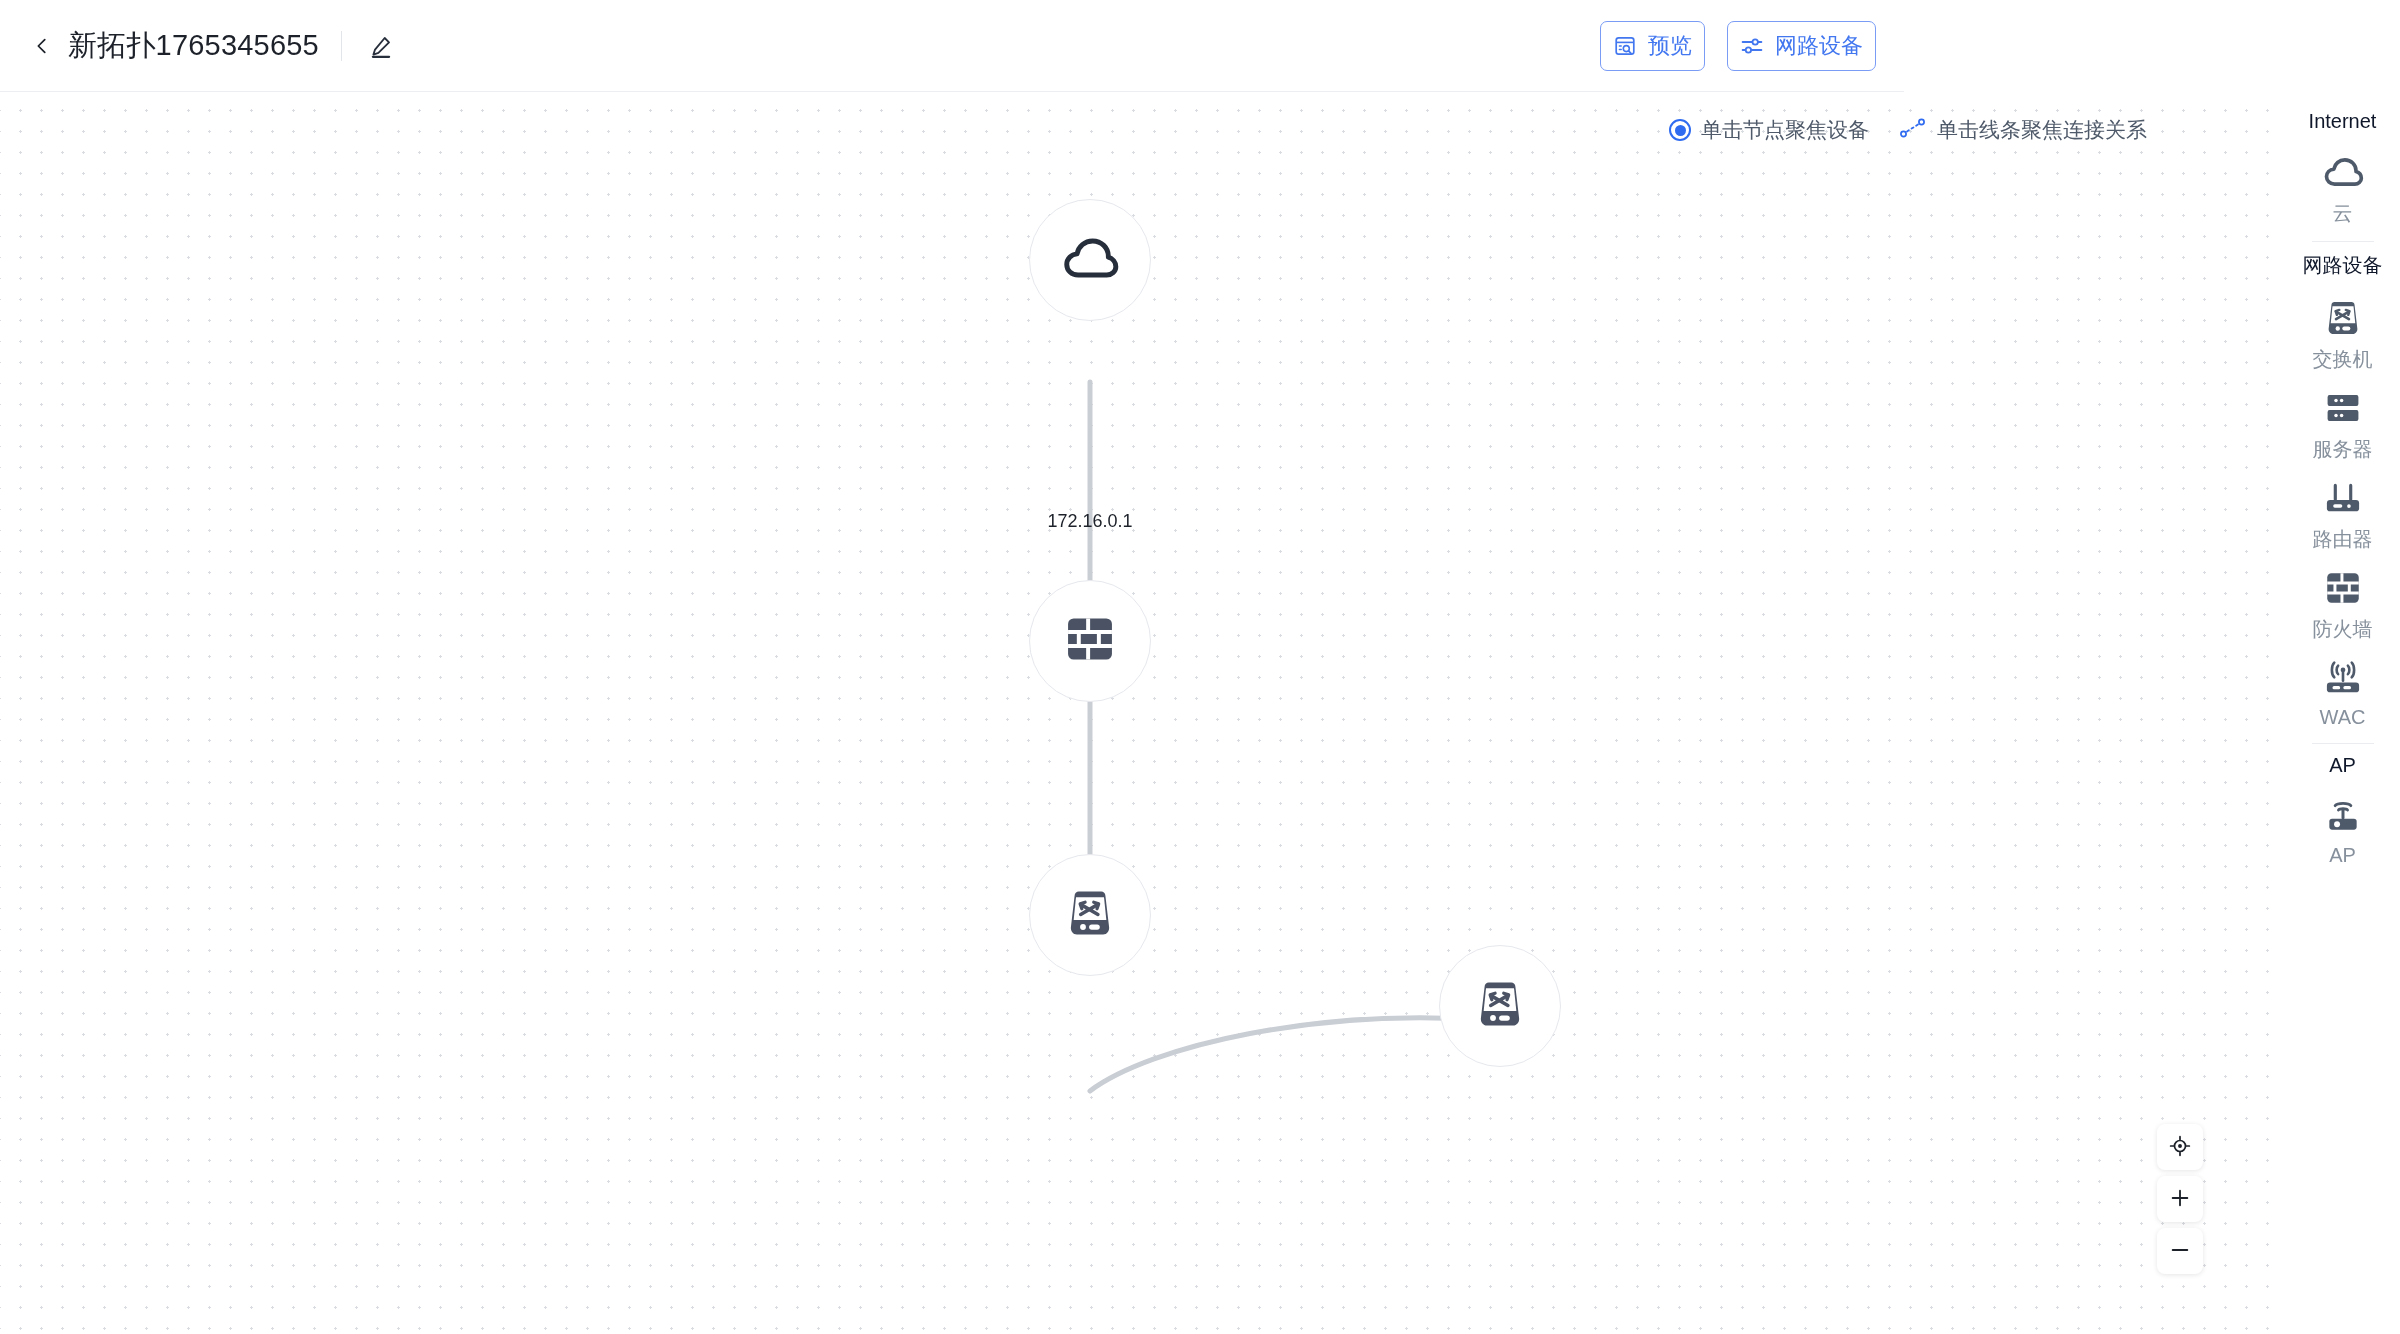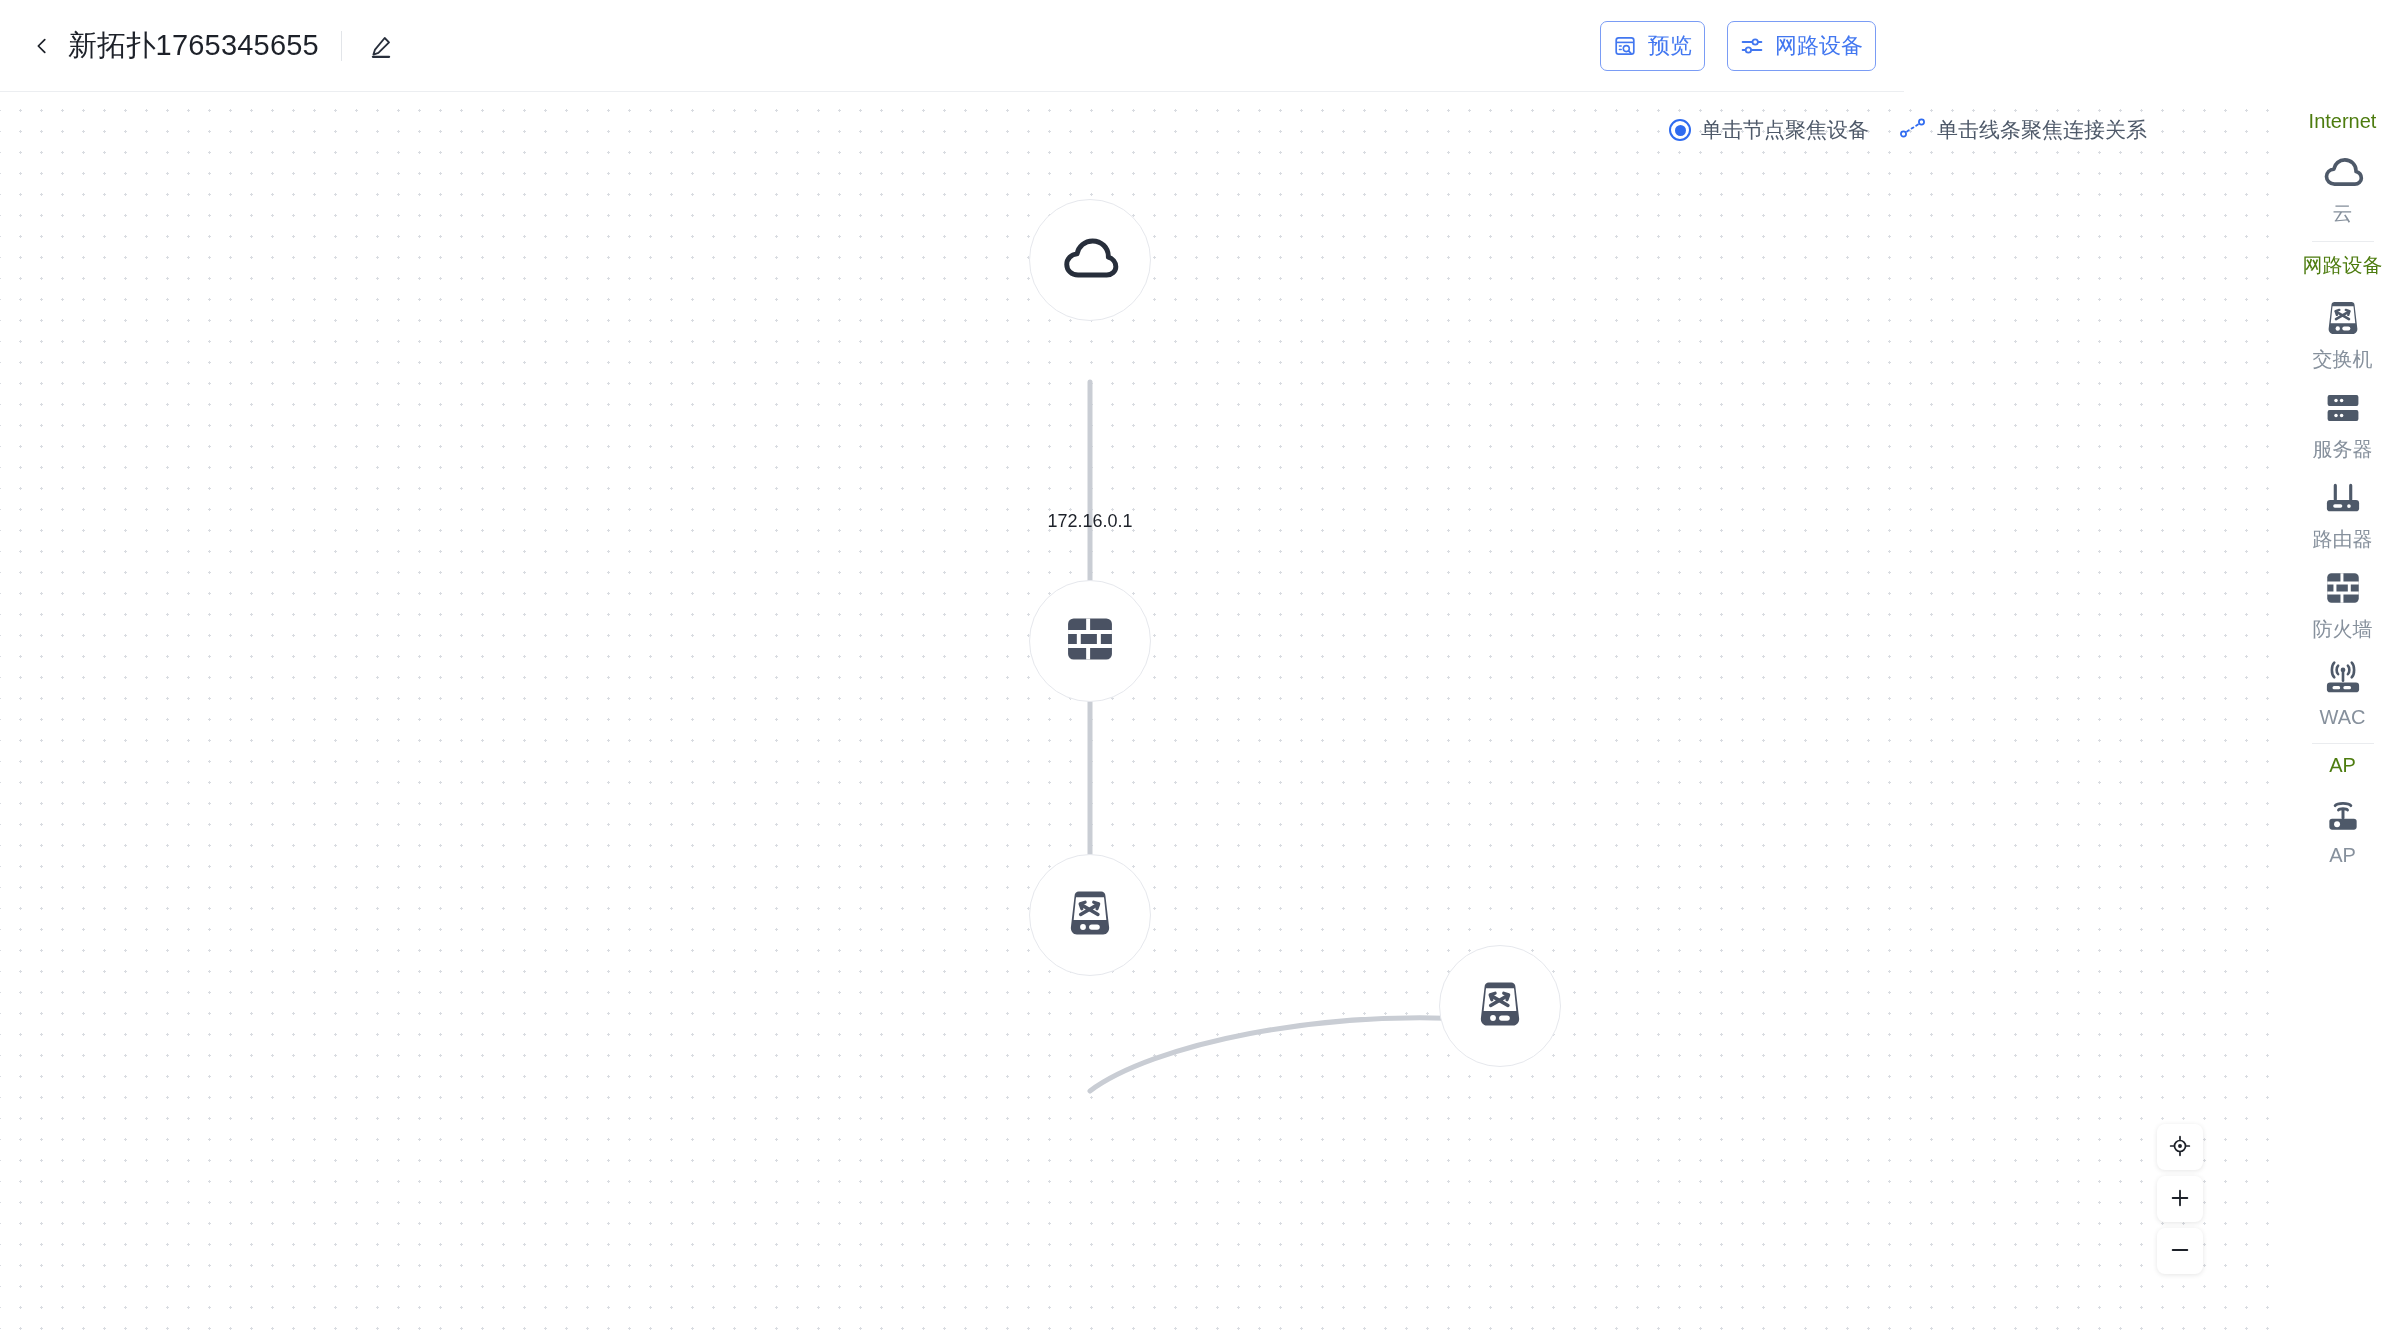--- a/index.html
+++ b/index.html
@@ -189,21 +189,21 @@
     background: #ffffff;
     box-sizing: border-box;
     padding-top: 8px;
     display: flex;
     flex-direction: column;
     align-items: center;
     overflow: hidden;
   }
   .rp-group-title {
     font-size: 20px;
-    color: #4d7c0f;
+    color: #0f172a;
     text-align: center;
     margin: 10px 0 6px 0;
     white-space: nowrap;
   }
   .rp-divider {
     width: 62px; height: 1px;
     background: #eaecef;
     margin: 12px 0 0 0;
   }
   .rp-item {

